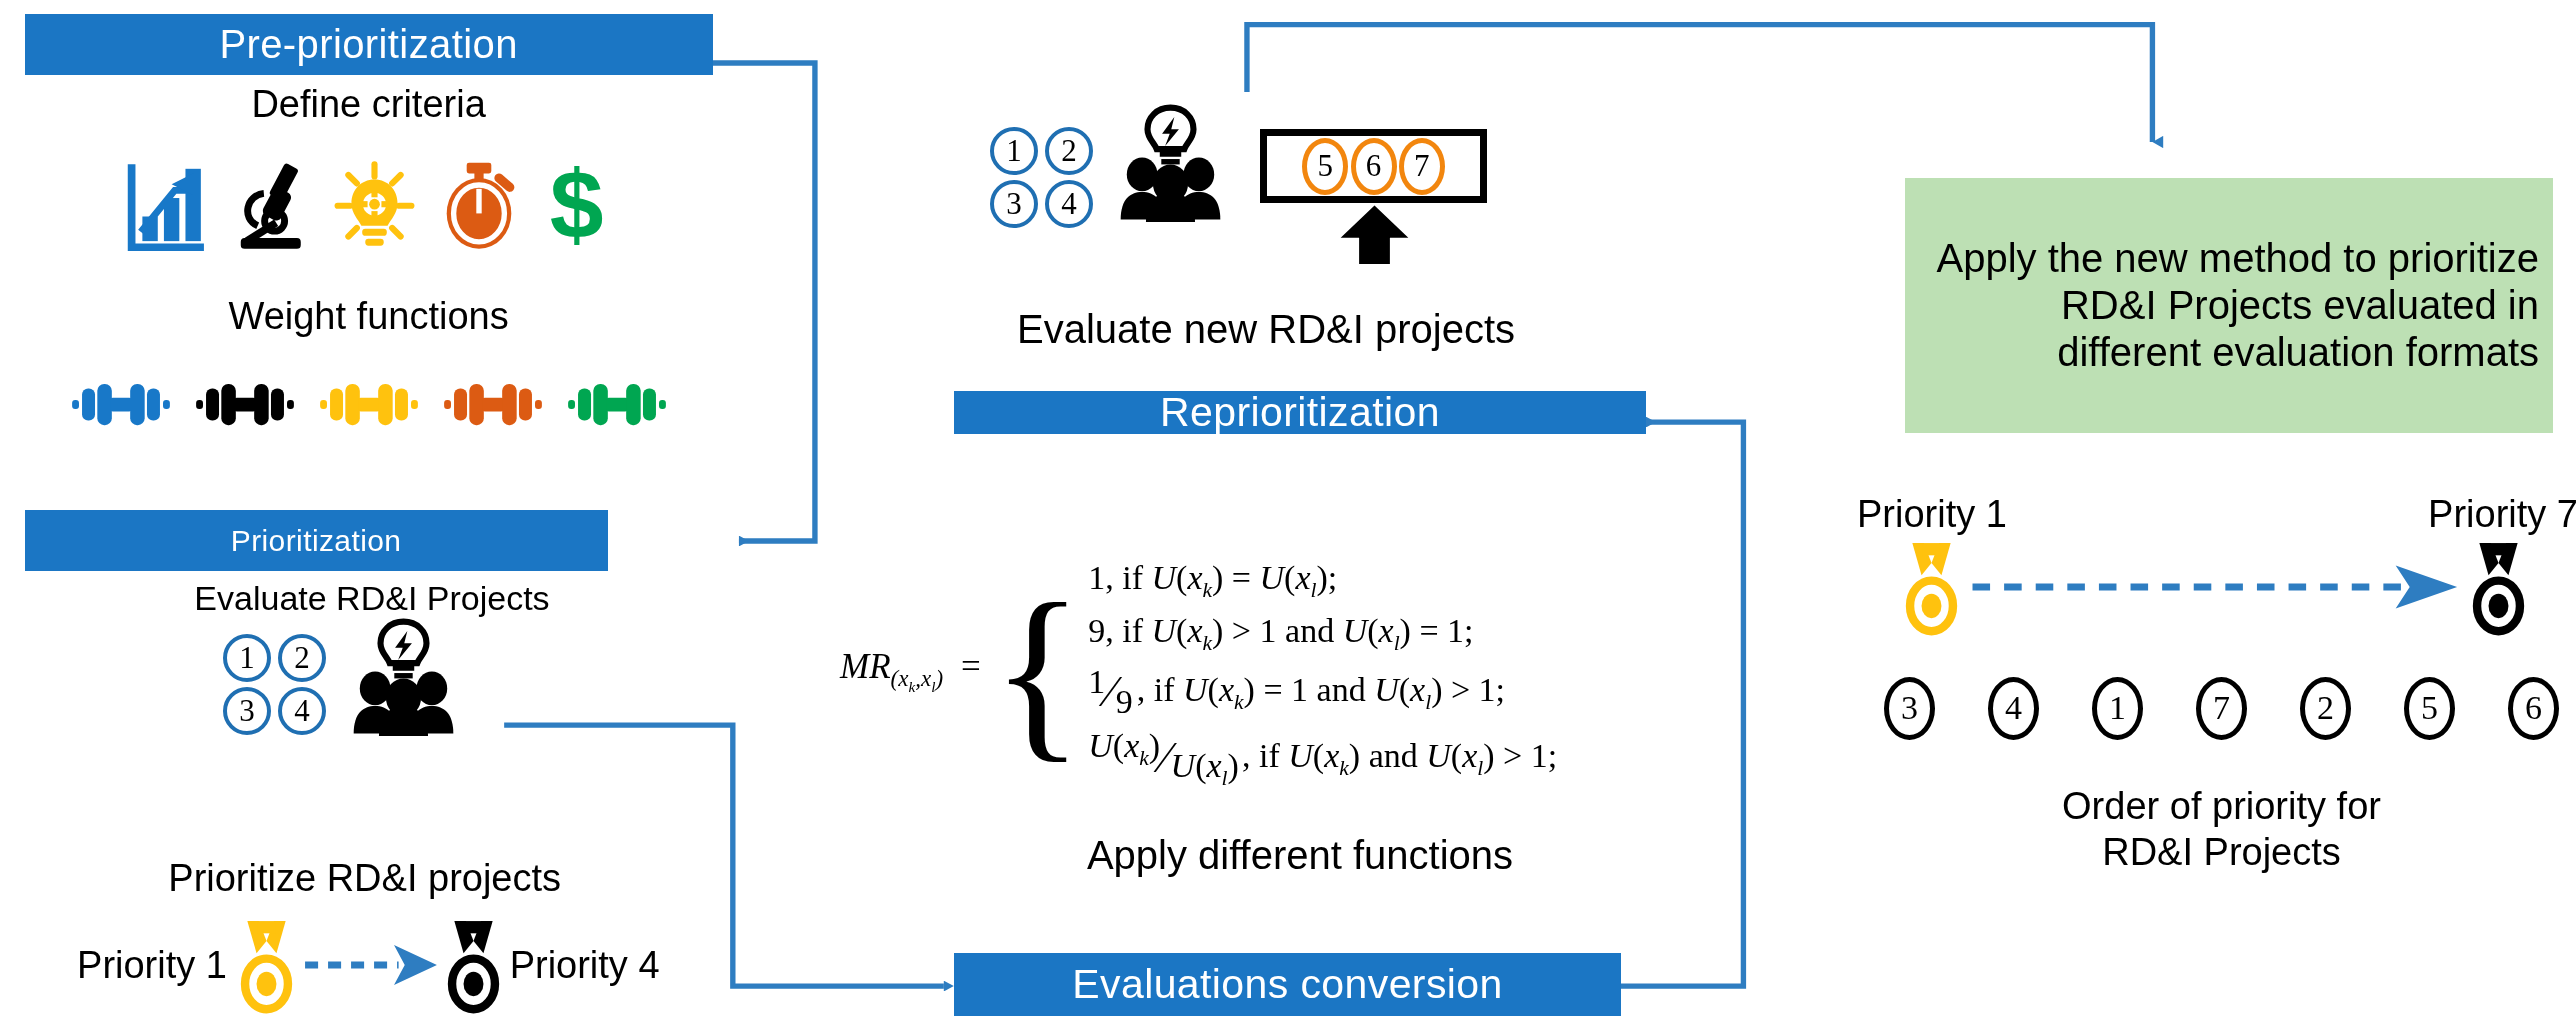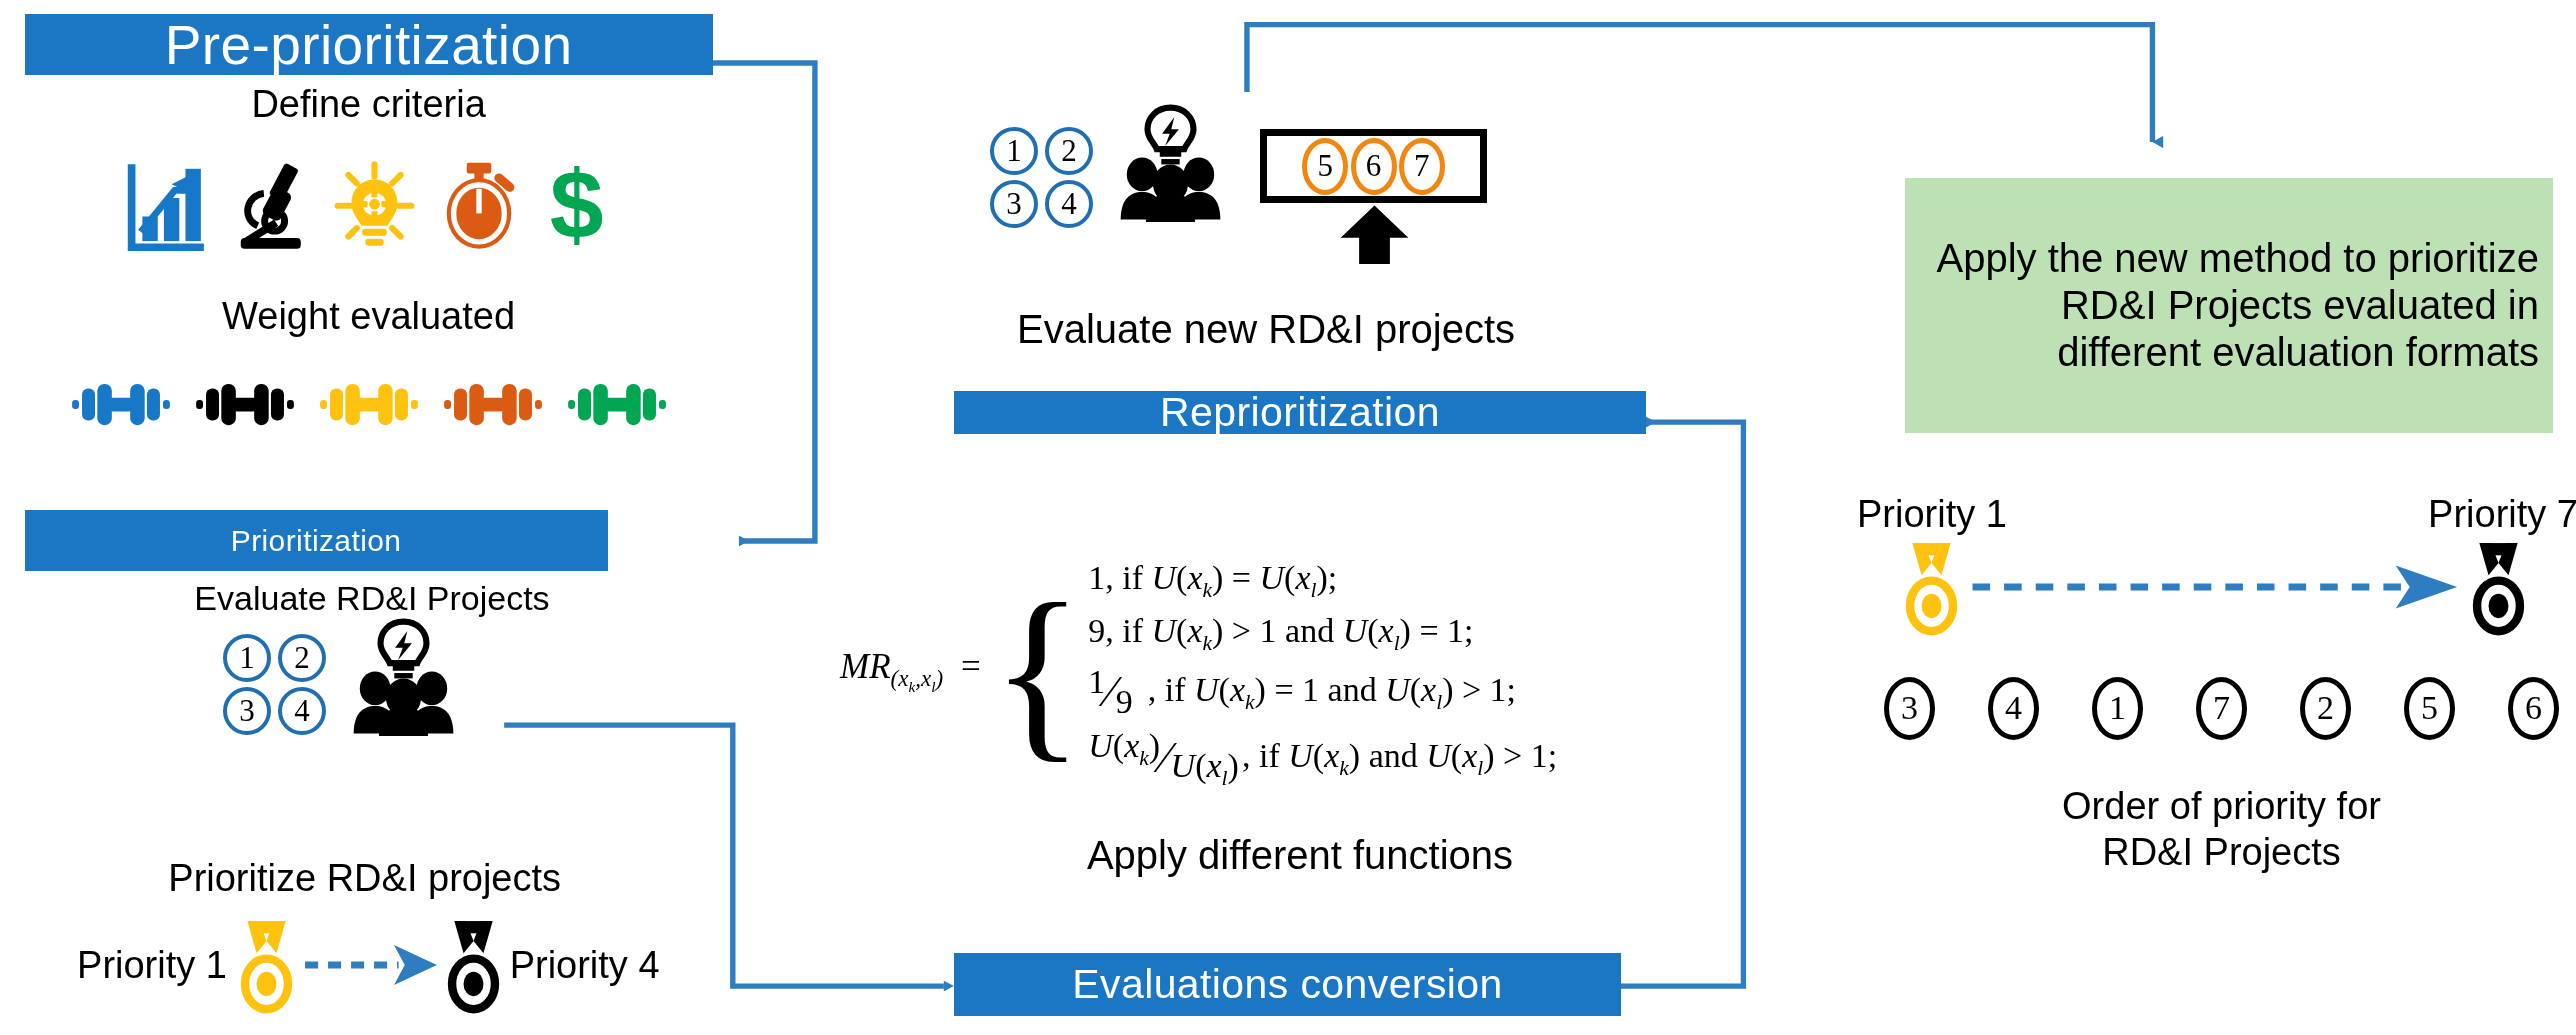--- a/index.html
+++ b/index.html
@@ -80,21 +80,21 @@
 
     <g>
       <path d="M2112,1285 L2272,1285 L2272,550 L2145,550" fill="none" stroke="#2E7DC1" stroke-width="7" marker-end="url(#mkL)"></path>
     </g>
 
     <g>
       <path d="M1625,120 L1625,32 L2805,32 L2805,185" fill="none" stroke="#2E7DC1" stroke-width="7" marker-end="url(#mkD)"></path>
     </g>
   </svg>
 
-  <div class="abs bluebar" style="left:24.6px;top:14px;width:688px;height:61px;font-size:55px;">
+  <div class="abs bluebar" style="left:24.6px;top:14px;width:688px;height:61px;font-size:40px;">
     <span>Pre-prioritization</span>
   </div>
 
   <div class="abs cap" style="left:24.6px;top:83px;width:688px;font-size:38px;">
     <span>Define criteria</span>
   </div>
 
   <div class="abs iconrow" style="left:24.6px;top:152px;width:688px;height:100px;gap:23px;">
 
     <span>
@@ -156,21 +156,21 @@
     </span>
 
     <span>
       <svg width="69" height="92" viewBox="0 0 90 120">
         <text x="45" y="102" text-anchor="middle" font-size="126" font-family="Liberation Sans,sans-serif" font-weight="bold" fill="#00A651">$</text>
       </svg>
     </span>
   </div>
 
   <div class="abs cap" style="left:24.6px;top:295px;width:688px;font-size:38px;">
-    <span>Weight evaluated</span>
+    <span>Weight functions</span>
   </div>
 
   <div class="abs iconrow" style="left:24.6px;top:370px;width:688px;height:69px;gap:20px;align-items:center;">
     <span>
       <svg width="104" height="55" viewBox="0 0 136 72">
           <g fill="#1878C8">
         <rect x="4" y="30" width="9" height="12" rx="4"></rect>
         <rect x="17" y="15" width="17" height="42" rx="8"></rect>
         <rect x="37" y="9" width="19" height="54" rx="9"></rect>
         <rect x="54" y="27" width="28" height="18" rx="3"></rect>
@@ -359,21 +359,21 @@
       <div class="caseline">
         1, if <span class="it">U</span>(<span class="it">x<sub style="font-size:21.5px">k</sub></span>) = <span class="it">U</span>(<span class="it">x<sub style="font-size:21.5px">l</sub></span>);
       </div>
       <div class="caseline">
         9, if <span class="it">U</span>(<span class="it">x<sub style="font-size:21.5px">k</sub></span>) &gt; 1 and <span class="it">U</span>(<span class="it">x<sub style="font-size:21.5px">l</sub></span>) = 1;
       </div>
       <div class="caseline fr">
         <span class="num">1</span>
           <span class="slash">⁄</span>
           <span class="den">9</span>
-        <span style="margin-left:15px;">, if <span class="it">U</span>(<span class="it">x<sub style="font-size:21.5px">k</sub></span>) = 1 and <span class="it">U</span>(<span class="it">x<sub style="font-size:21.5px">l</sub></span>) &gt; 1;</span>
+        <span style="margin-left:4px;">, if <span class="it">U</span>(<span class="it">x<sub style="font-size:21.5px">k</sub></span>) = 1 and <span class="it">U</span>(<span class="it">x<sub style="font-size:21.5px">l</sub></span>) &gt; 1;</span>
       </div>
       <div class="caseline fr">
         <span class="num"><span class="it">U</span>(<span class="it">x<sub style="font-size:21.5px">k</sub></span>)</span>
           <span class="slash">⁄</span>
           <span class="den"><span class="it">U</span>(<span class="it">x<sub style="font-size:21.5px">l</sub></span>)</span>
         <span style="margin-left:3.1px;">, if <span class="it">U</span>(<span class="it">x<sub style="font-size:21.5px">k</sub></span>) and <span class="it">U</span>(<span class="it">x<sub style="font-size:21.5px">l</sub></span>) &gt; 1;</span>
       </div>
     </div>
   </div>
 

